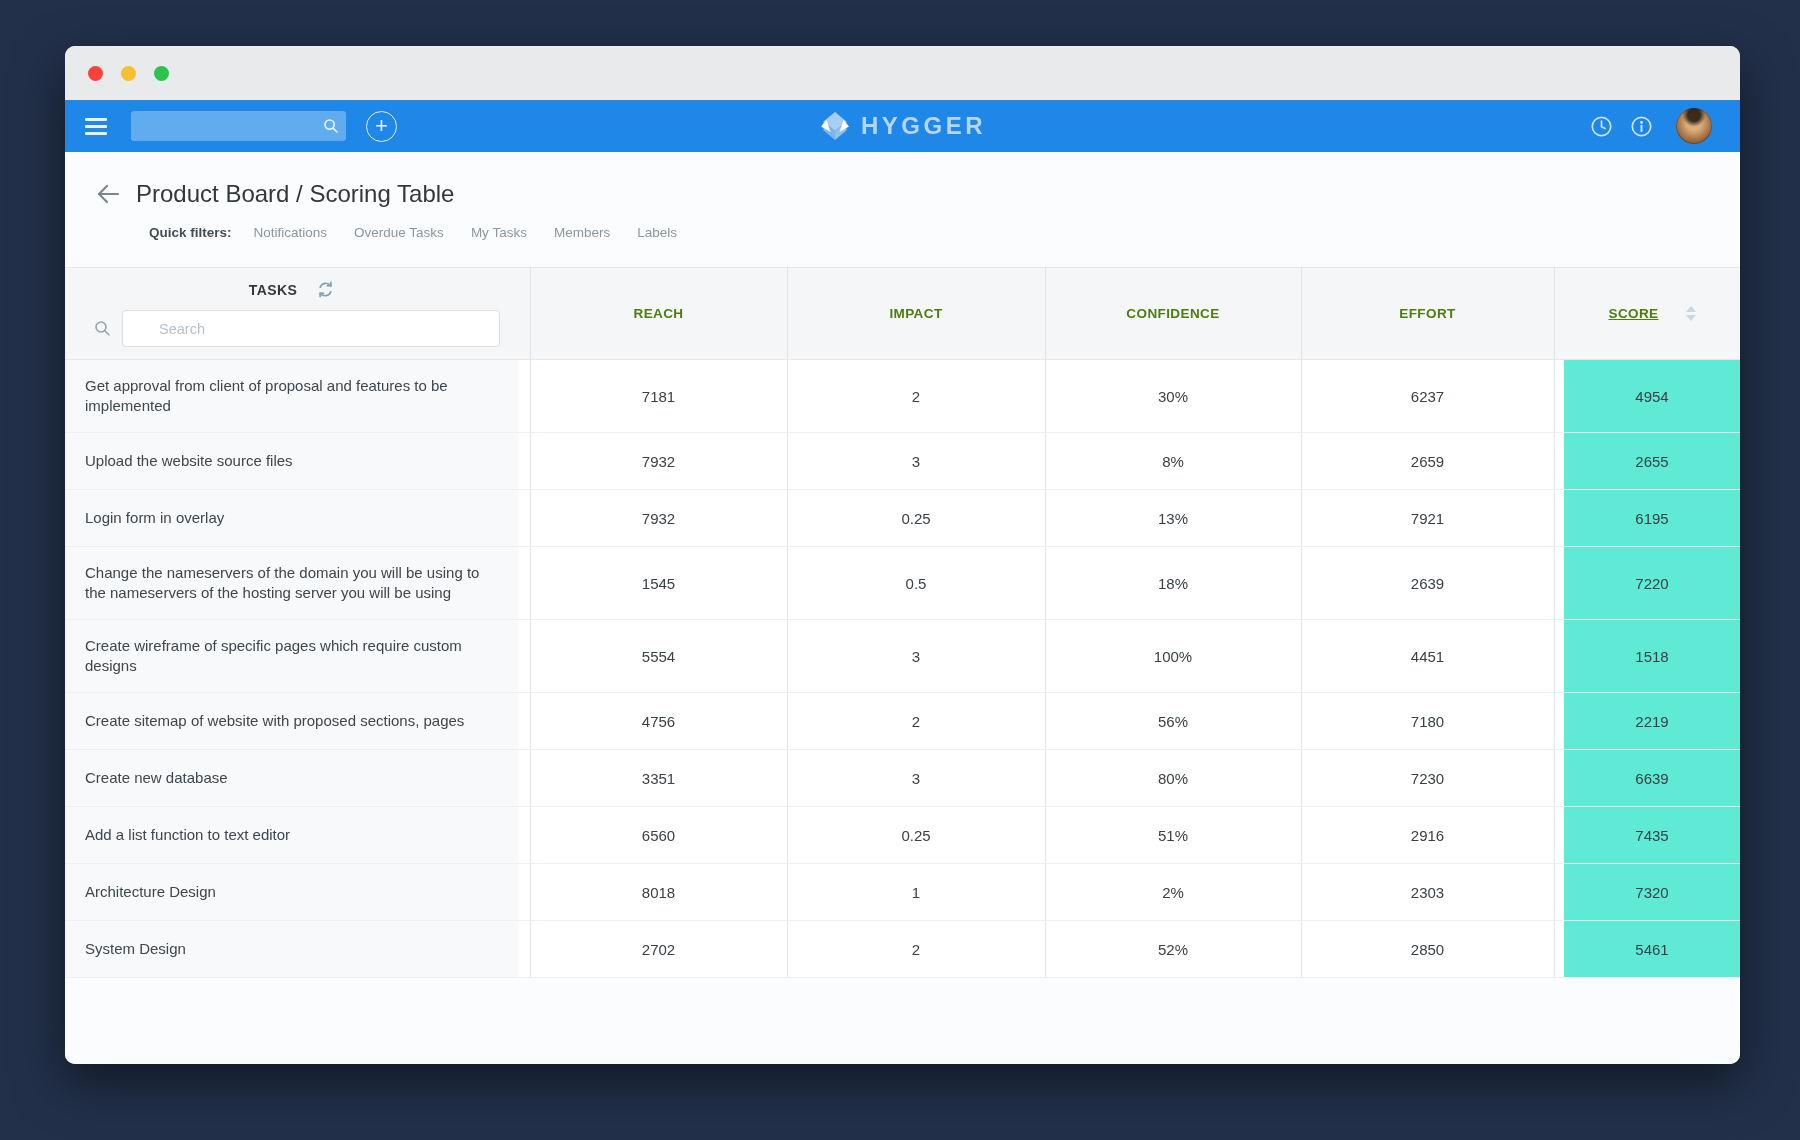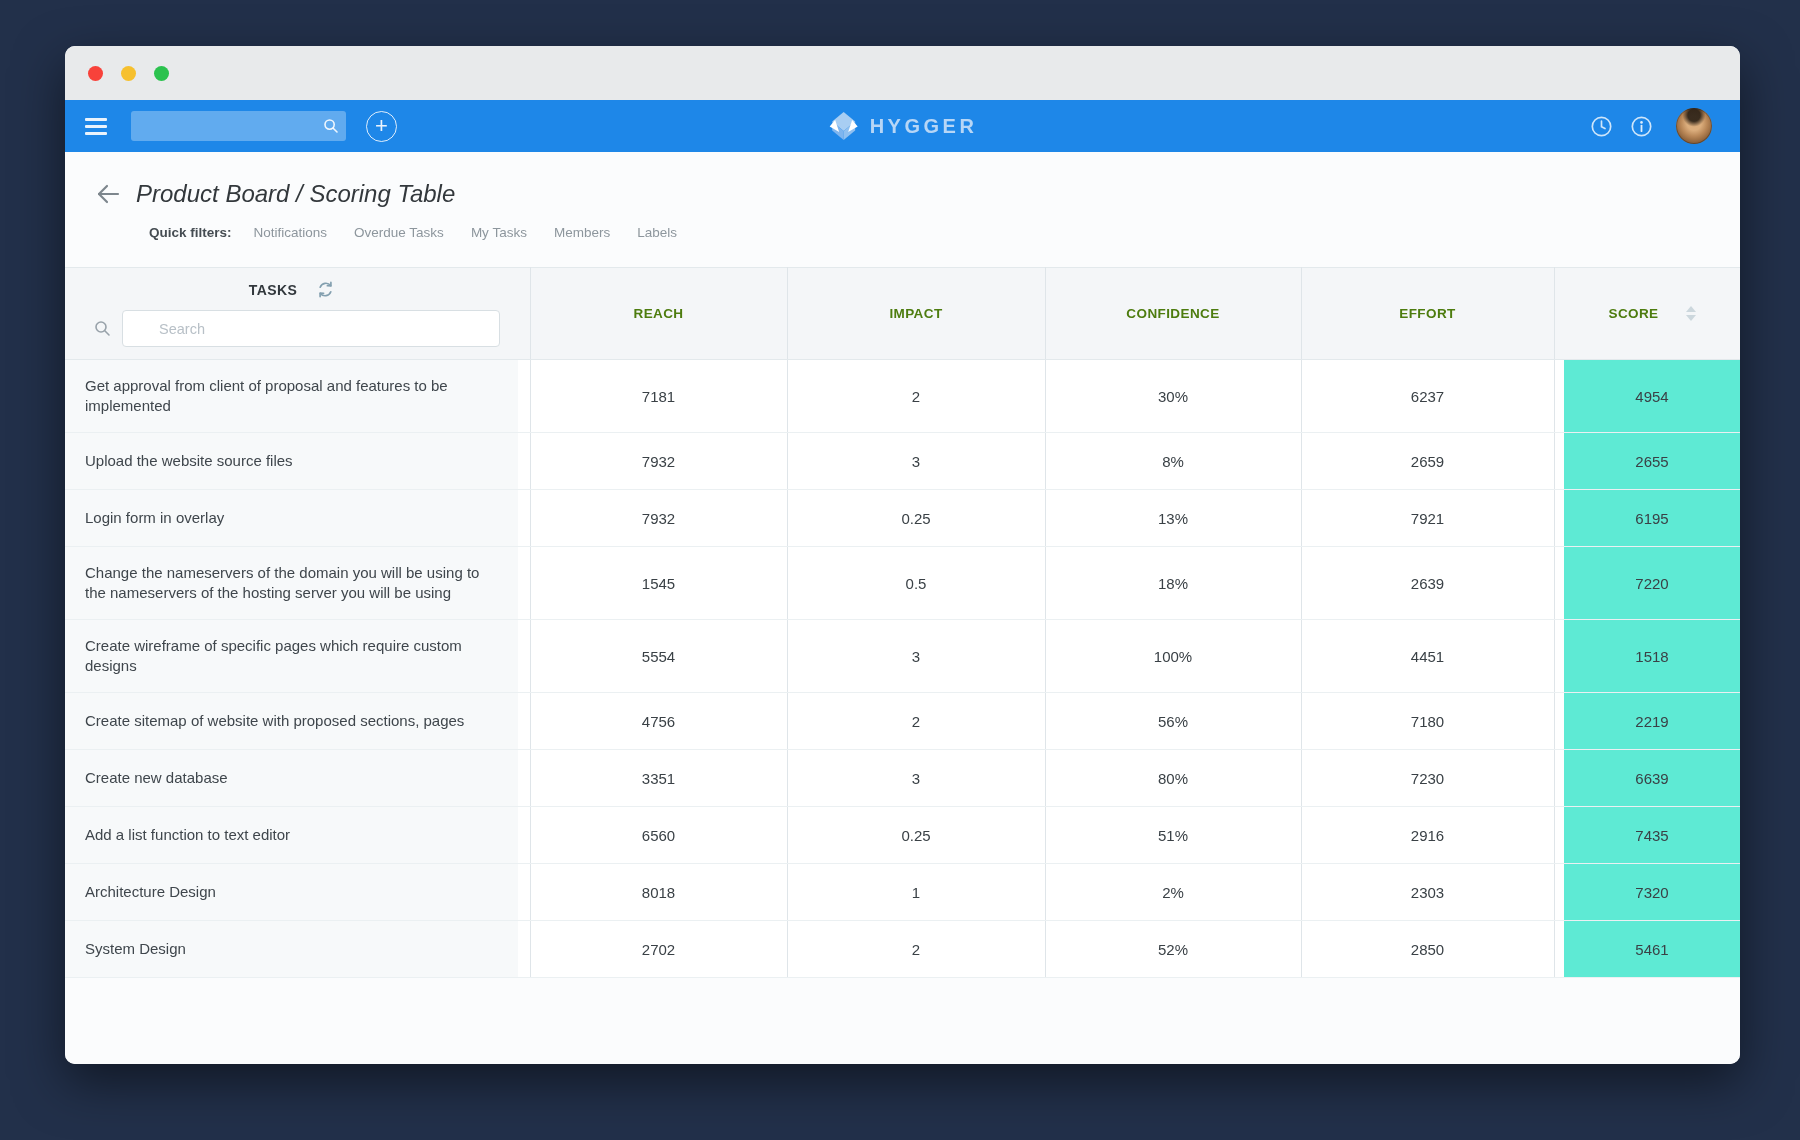--- a/index.html
+++ b/index.html
@@ -34,35 +34,35 @@
     background: rgba(255,255,255,.30); color: #fff; padding: 0 30px 0 10px; font-size: 14px;
   }
   .top-search svg { position: absolute; right: 7px; top: 7px; }
   .plus-btn {
     margin-left: 20px; width: 31px; height: 31px; border-radius: 50%;
     border: 1.6px solid rgba(255,255,255,.85); color: rgba(255,255,255,.9);
     display: flex; align-items: center; justify-content: center;
     font-size: 22px; font-weight: 300; line-height: 1; cursor: pointer; background: transparent;
   }
   .logo { position: absolute; left: 50%; top: 0; height: 52px; transform: translateX(-50%); display: flex; align-items: center; gap: 11px; cursor: pointer; }
-  .logo-text { color: #b7d6f6; font-size: 20px; font-weight: bold; letter-spacing: 3.5px; }
+  .logo-text { color: #b7d6f6; font-size: 24px; font-weight: bold; letter-spacing: 3.5px; }
   .top-right { margin-left: auto; display: flex; align-items: center; gap: 17px; }
   .icon-btn { background: none; border: none; cursor: pointer; display: flex; align-items: center; }
   .avatar {
     width: 36px; height: 36px; border-radius: 50%; cursor: pointer; margin-left: 6px;
     background:
       radial-gradient(circle at 50% 20%, rgba(40,30,20,.9) 0 18%, rgba(40,30,20,0) 34%),
       radial-gradient(circle at 50% 42%, #dcae7d 0 26%, #b98757 48%, #8a5f38 72%, #5d3f26 100%);
     box-shadow: inset 0 0 0 1px rgba(0,0,0,.25);
   }
   
   .content { flex: 1; background: #fbfcfd; display: flex; flex-direction: column; overflow: hidden; }
   .page-head { display: flex; align-items: center; padding: 26px 0 0 30px; height: 58px; }
   .back-btn { background: none; border: none; cursor: pointer; display: flex; align-items: center; margin-right: 15px; }
-  .page-title { font-size: 24px; font-weight: 500; color: #33383c; font-style: italic; }
+  .page-title { font-size: 24px; font-weight: 500; color: #33383c; }
   .filters { display: flex; align-items: center; padding: 15px 12px 0 84px; font-size: 13.5px; }
   .filters .lbl { font-weight: bold; color: #454c52; margin-right: 22px; }
   .filters .flt { color: #8d969d; margin-right: 27px; cursor: pointer; }
   
   .board { margin-top: 27px; flex: 1; overflow: hidden; }
   table { width: 100%; border-collapse: collapse; table-layout: fixed; }
   thead th { background: #f4f6f8; border-top: 1px solid #e3e9ec; border-bottom: 1px solid #e3e9ec; height: 92px; vertical-align: top; font-weight: bold; }
   th.col-h { font-size: 13.5px; color: #4d7c0f; letter-spacing: .4px; vertical-align: middle; }
   td, th { overflow: hidden; }
   .gut1, .c-reach, .c-impact, .c-conf, .c-effort { border-right: 1px solid #dfe5e9; }
@@ -75,21 +75,21 @@
   .tasks-head-row .t-label { font-size: 14px; letter-spacing: .4px; color: #32383d; }
   .refresh-btn { background: none; border: none; cursor: pointer; display: flex; }
   .tbl-search { position: relative; margin: 12px 18px 0 18px; padding-left: 39px; }
   .tbl-search input {
     width: 100%; height: 37px; border: 1px solid #d8dfe3; border-radius: 4px; outline: none;
     background: #fff; font-size: 14.5px; color: #46505a; padding: 0 10px 0 36px; font-weight: normal;
   }
   .tbl-search input::placeholder { color: #b8c0c7; }
   .top-search input::placeholder { color: rgba(255,255,255,.75); }
   .tbl-search svg { position: absolute; left: 11px; top: 10px; }
-  .score-head { display: flex; align-items: center; justify-content: center; gap: 27px; height: 100%; }
+  .score-head { display: flex; align-items: center; justify-content: center; gap: 27px; height: 100%; text-decoration: underline; }
   .sort { display: flex; flex-direction: column; gap: 3px; background: none; border: none; cursor: pointer; }
   .sort .up { width: 0; height: 0; border-left: 5px solid transparent; border-right: 5px solid transparent; border-bottom: 6px solid #ccd7dd; }
   .sort .dn { width: 0; height: 0; border-left: 5px solid transparent; border-right: 5px solid transparent; border-top: 6px solid #ccd7dd; }
 </style>
 </head>
 <body>
 
 <div class="window">
 
   <div class="titlebar">

